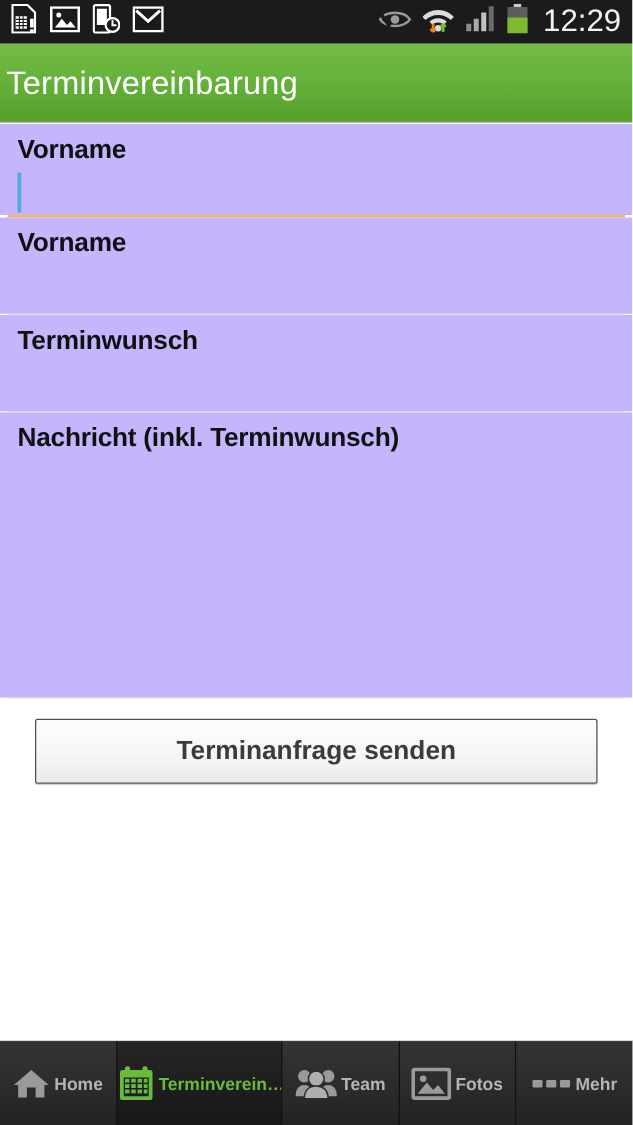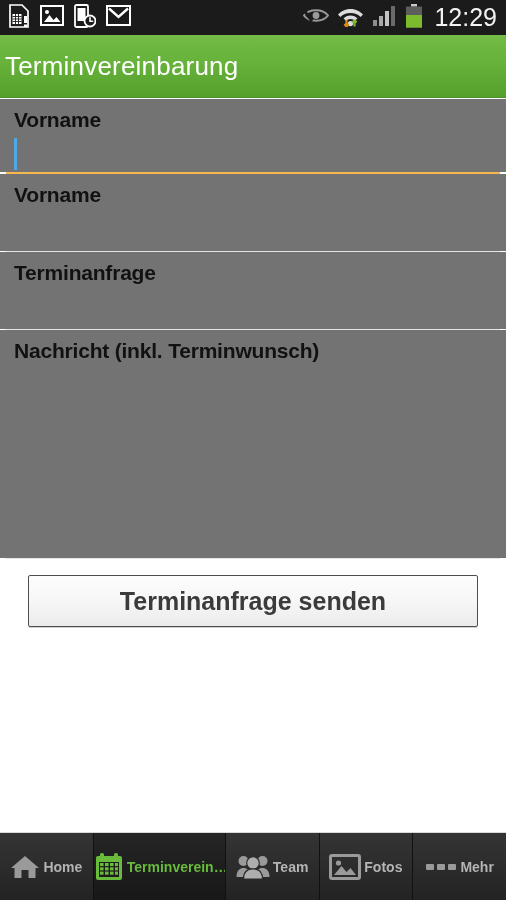--- a/index.html
+++ b/index.html
@@ -38,21 +38,21 @@
     color: #ffffff; font-size: 26px; padding-left: 5px;
     font-family: "Liberation Sans", sans-serif; font-weight: normal;
     letter-spacing: 0.2px;
   }
 
   
   .form {
     position: absolute; top: 99px; left: 0; width: 506px; height: 733px;
     background: #ffffff; overflow: hidden;
   }
-  .field { position: relative; width: 506px; background: #737373; }
+  .field { position: relative; width: 506px; background: #c4b5fd; }
   .field-label {
     font-size: 21px; font-weight: bold; color: #111;
     padding: 8px 0 0 14px; line-height: 1.25;
     letter-spacing: -0.2px;
   }
   .field-input {
     display: block; width: 100%; border: none; outline: none;
     background: transparent; font-size: 19px; color: #111;
     font-family: "Liberation Sans", sans-serif;
     padding: 4px 14px 6px 14px;
@@ -78,21 +78,21 @@
     font-family: "Liberation Sans", sans-serif; padding: 4px 14px;
   }
 
   
   .submit-wrap { padding: 16px 28px 0 28px; }
   .submit-btn {
     display: block; width: 450px; height: 52px;
     background: linear-gradient(to bottom, #fdfdfd 0%, #f6f6f6 52%, #ebebeb 100%);
     border: 1px solid #4e4e4e;
     border-radius: 2px;
-    color: #3b3b3b; font-size: 25px; font-weight: bold;
+    color: #3b3b3b; font-size: 21px; font-weight: bold;
     font-family: "Liberation Sans", sans-serif;
     cursor: pointer;
     box-shadow: 0 1px 0 rgba(0,0,0,0.18);
   }
 
   
   .tabbar {
     position: absolute; bottom: 0; left: 0; width: 506px; height: 68px;
     background: #1c1c1c;
     border-top: 1px solid #d8d8d8;
@@ -206,21 +206,21 @@
     </div>
     <div class="divider focused"></div>
 
     <div class="field f-nachname">
       <div class="field-label">Vorname</div>
       <input class="field-input" type="text" value="" placeholder="" style="">
     </div>
     <div class="divider"></div>
 
     <div class="field f-telefon">
-      <div class="field-label">Terminanfrage</div>
+      <div class="field-label">Terminwunsch</div>
       <input class="field-input" type="tel" value="" placeholder="" style="">
     </div>
     <div class="divider"></div>
 
     <div class="field f-nachricht">
       <div class="field-label">Nachricht (inkl. Terminwunsch)</div>
       <textarea class="field-textarea" placeholder="" style=""></textarea>
     </div>
     <div class="divider"></div>
 

